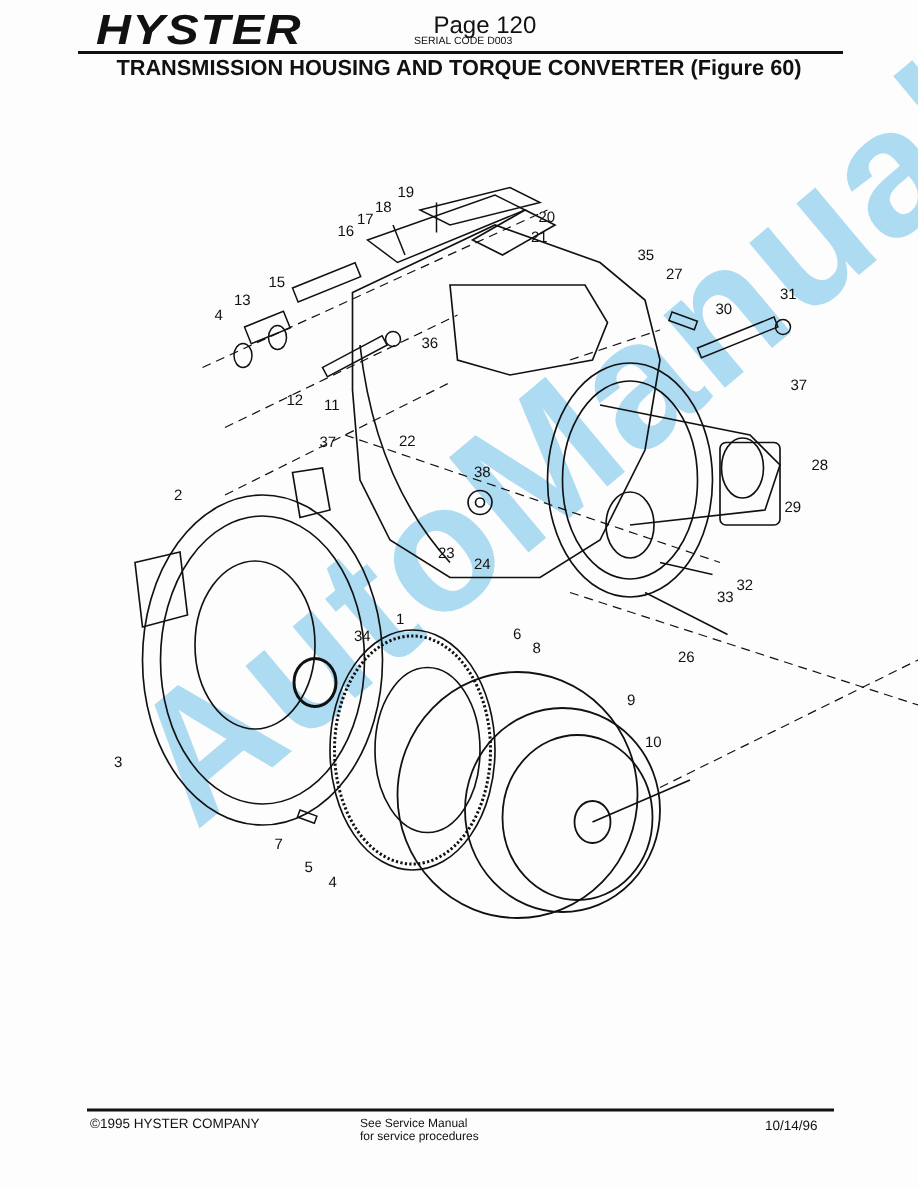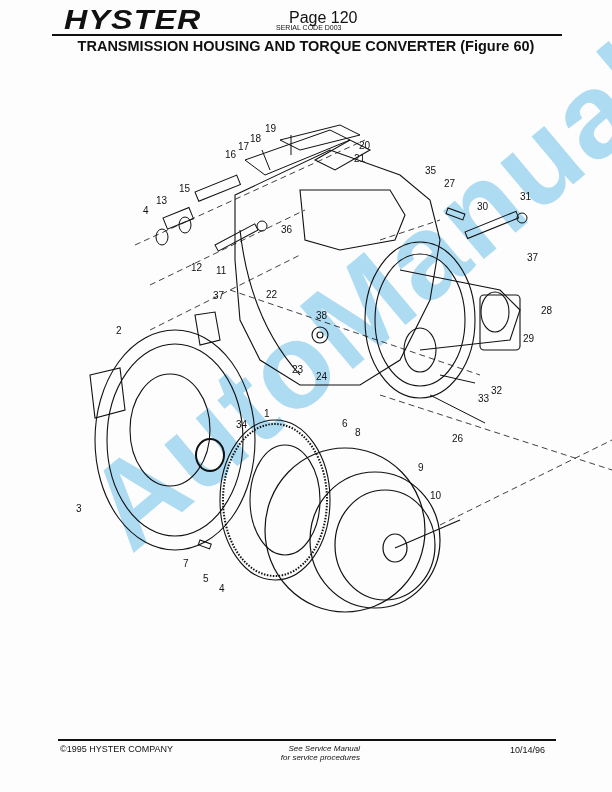--- a/index.html
+++ b/index.html
@@ -14,21 +14,21 @@
   .title { position:absolute; left:0; width:612px; top:38px; text-align:center;
            font-weight:bold; font-size:14.5px; }
   .diagram { position:absolute; left:0; top:60px; width:612px; height:660px; }
   .callout { position:absolute; font-size:10px; color:#111; }
   .watermark { position:absolute; left:60px; top:470px; font-size:120px; font-weight:bold;
                color:#6cc0ea; opacity:0.55; transform:rotate(-40deg); transform-origin:left top;
                letter-spacing:2px; white-space:nowrap; }
   .rule-bottom { position:absolute; left:58px; top:739px; width:498px; height:2px; background:#111; }
   .footer-left { position:absolute; left:60px; top:744px; font-size:9px; }
   .footer-center { position:absolute; left:240px; width:120px; top:744px; font-size:8px;
-                   font-style:italic; text-align:right; line-height:9px; }
+                   text-align:left; line-height:9px; }
   .footer-right { position:absolute; left:510px; top:745px; font-size:9px; }
 </style>
 </head>
 <body>
 
 <div>
   <div class="logo">HYSTER</div>
   <div class="page-num">Page 120</div>
   <div class="serial">SERIAL CODE D003</div>
   <div class="rule-top"></div>

